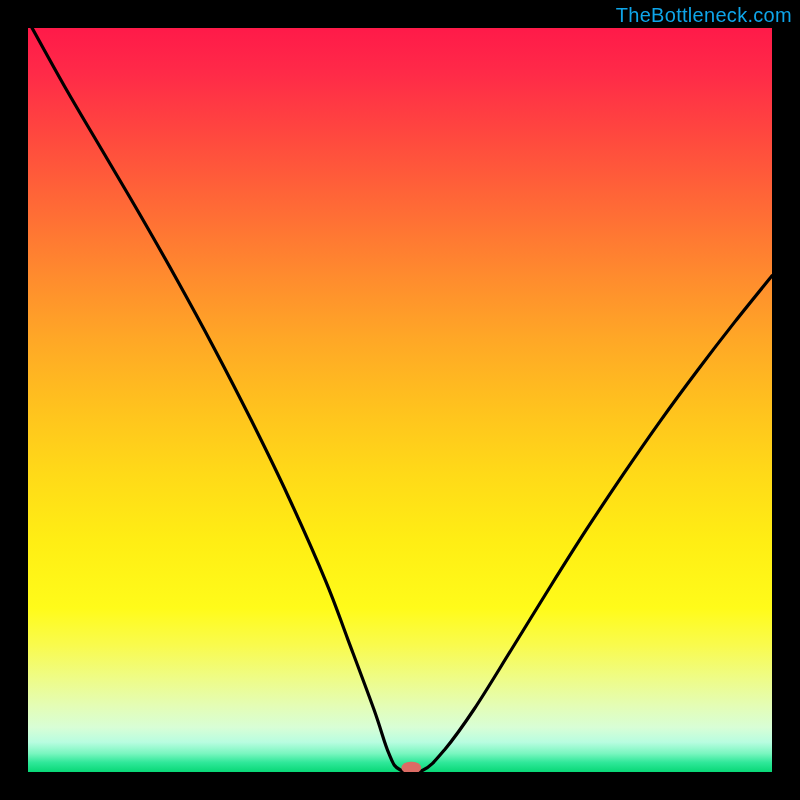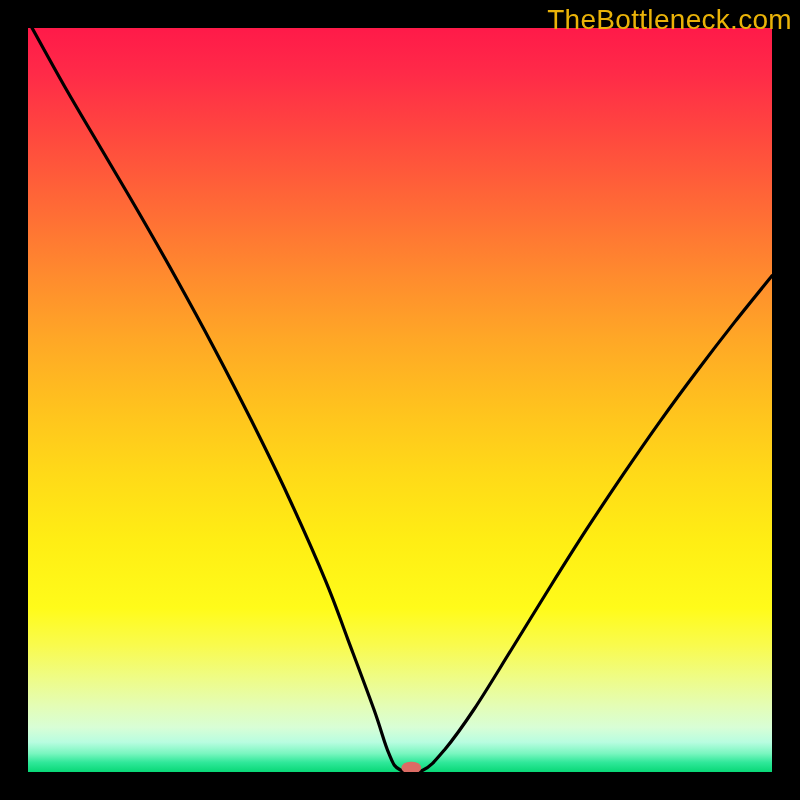--- a/index.html
+++ b/index.html
@@ -70,23 +70,23 @@
   .marker {
     position: absolute;
     background: #db6b64;
     border-radius: 50% / 50%;
     transform: translate(-50%, -50%);
   }
   .watermark {
     position: absolute;
     top: 4px;
     right: 8px;
-    color: #eab308;
+    color: #0ea5e9;
     font-family: Arial, Helvetica, sans-serif;
-    font-size: 28px;
+    font-size: 20px;
     letter-spacing: 0.3px;
   }
 </style>
 </head>
 <body>
 
 <div class="frame">
 
   <div class="plot">
     <div class="gradient">

